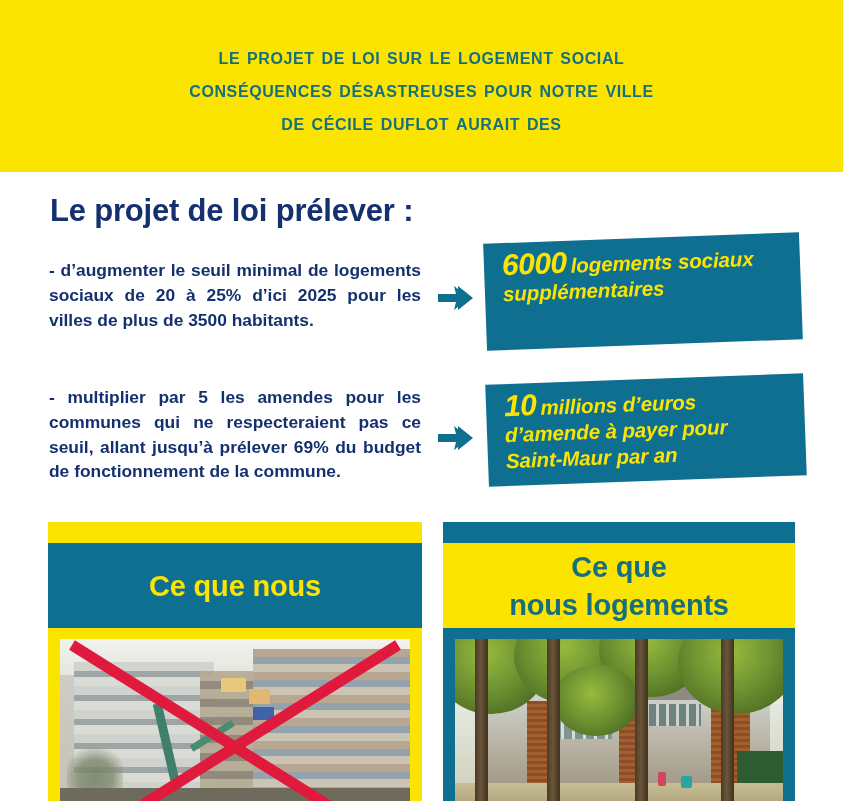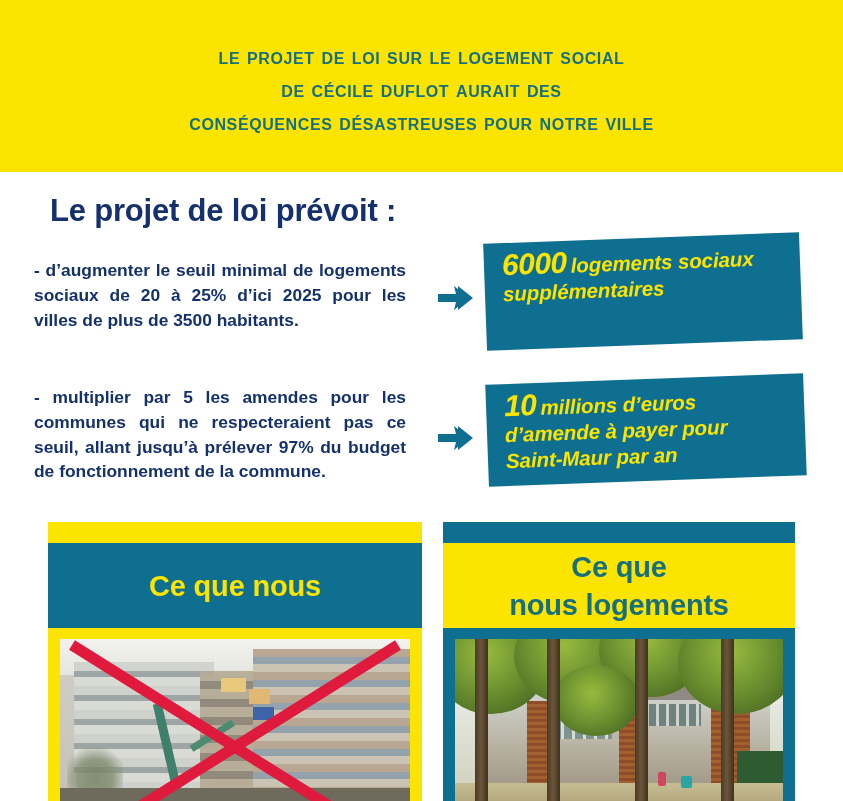--- a/index.html
+++ b/index.html
@@ -54,21 +54,21 @@
     font-weight: bold;
     font-size: 31px;
     line-height: 38px;
     letter-spacing: -0.2px;
     white-space: nowrap;
   }
 
   
   .paragraph {
     position: absolute;
-    left: 34px;
+    left: 49px;
     width: 372px;
     color: #14306e;
     font-weight: bold;
     font-size: 17.4px;
     line-height: 24.8px;
     text-align: justify;
     text-justify: inter-word;
   }
   #para-1 { top: 258px; }
   #para-2 { top: 385px; }
@@ -292,42 +292,42 @@
     background: #2e5b32;
   }
 </style>
 </head>
 <body>
 
 <div id="flyer">
 
   <div class="header-band">
     <div class="header-line">Le projet de loi sur le logement social</div>
+    <div class="header-line">conséquences désastreuses pour notre ville</div>
     <div class="header-line">de Cécile Duflot aurait des</div>
-    <div class="header-line">conséquences désastreuses pour notre ville</div>
-  </div>
-
-  <div class="section-heading">Le projet de loi prévoit :</div>
+  </div>
+
+  <div class="section-heading">Le projet de loi prélever :</div>
 
   <div class="paragraph" id="para-1">- d’augmenter le seuil minimal de logements sociaux de 20 à 25% d’ici 2025 pour les villes de plus de 3500 habitants.</div>
 
   <div class="arrow-icon" id="arrow-1">
     <svg viewBox="0 0 40 34" width="40" height="34" aria-hidden="true">
       <path d="M2 13 H22 V5 L37 17 L22 29 V21 H2 Z" fill="#0f6f90"></path>
       <path d="M18 5 L33 17 L18 29 L21 17 Z" fill="#0f6f90"></path>
     </svg>
   </div>
 
   <div class="callout" id="callout-1">
     <div class="callout-inner">
       <span class="callout-big">6000</span><span>logements sociaux supplémentaires</span>
     </div>
   </div>
 
-  <div class="paragraph" id="para-2">- multiplier par 5 les amendes pour les communes qui ne respecteraient pas ce seuil, allant jusqu’à prélever 97% du budget de fonctionnement de la commune.</div>
+  <div class="paragraph" id="para-2">- multiplier par 5 les amendes pour les communes qui ne respecteraient pas ce seuil, allant jusqu’à prélever 69% du budget de fonctionnement de la commune.</div>
 
   <div class="arrow-icon" id="arrow-2">
     <svg viewBox="0 0 40 34" width="40" height="34" aria-hidden="true">
       <path d="M2 13 H22 V5 L37 17 L22 29 V21 H2 Z" fill="#0f6f90"></path>
       <path d="M18 5 L33 17 L18 29 L21 17 Z" fill="#0f6f90"></path>
     </svg>
   </div>
 
   <div class="callout" id="callout-2">
     <div class="callout-inner">

